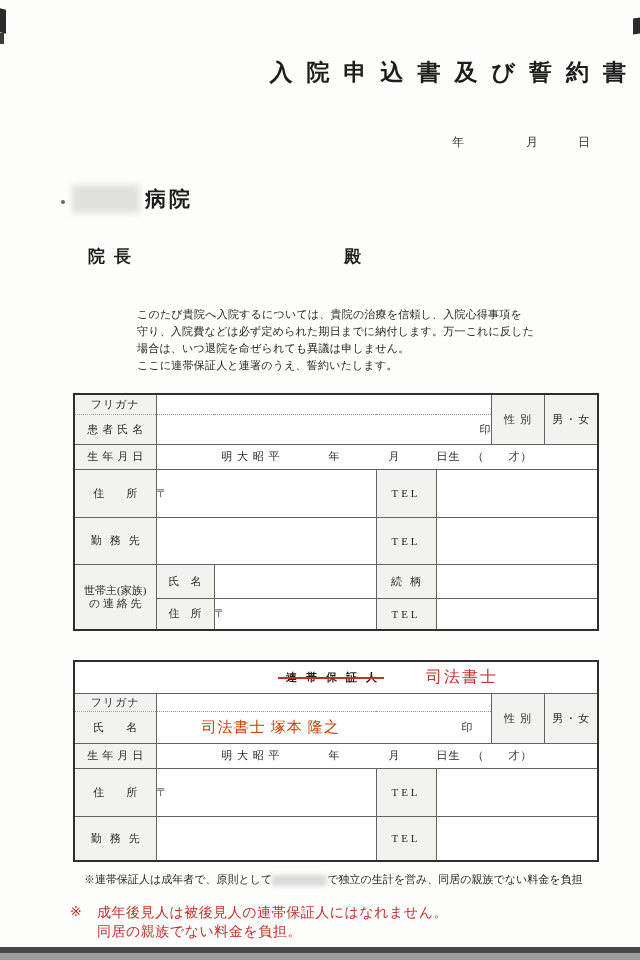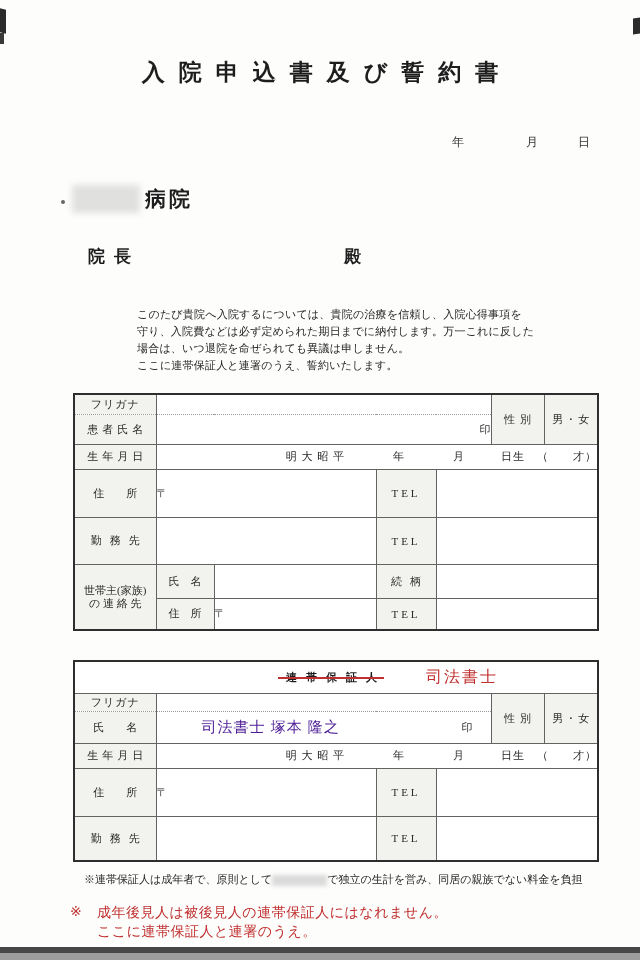--- a/index.html
+++ b/index.html
@@ -7,21 +7,21 @@
         font-family:"Liberation Serif","DejaVu Serif",serif;color:#222;}
 
   
   .mark-l1{position:absolute;left:0;top:9px;width:6px;height:24px;background:#2b2b2b;transform:skewY(12deg);}
   .mark-l2{position:absolute;left:0;top:33px;width:4px;height:11px;background:#3a3a3a;}
   .mark-r{position:absolute;right:0;top:18px;width:7px;height:16px;background:#2b2b2b;transform:skewY(-10deg);}
   .bottom-dark{position:absolute;left:0;right:0;top:947px;height:6px;background:#474747;}
   .bottom-gray{position:absolute;left:0;right:0;top:953px;height:7px;background:#9c9c9c;}
 
   
-  .title{position:absolute;top:57px;left:0;right:0;text-align:center;font-size:23px;font-weight:bold;
+  .title{position:absolute;top:57px;left:0;right:0;text-align:right;font-size:23px;font-weight:bold;
          letter-spacing:14px;text-indent:14px;color:#1d1d1d;}
   .date-line span{position:absolute;top:134px;font-size:12px;color:#333;}
   .d-year{left:452px;} .d-month{left:526px;} .d-day{left:578px;}
 
   .hosp-dot{position:absolute;left:61px;top:200px;width:4px;height:4px;border-radius:50%;background:#666;}
   .hosp-blur{position:absolute;left:72px;top:185px;width:68px;height:28px;background:#e0e0df;filter:blur(3px);}
   .hosp-suffix{position:absolute;left:145px;top:185px;font-size:21px;font-weight:bold;letter-spacing:3px;color:#1d1d1d;}
 
   .director{position:absolute;left:88px;top:245px;font-size:17px;font-weight:bold;letter-spacing:9px;color:#1d1d1d;}
   .dono{position:absolute;left:344px;top:245px;font-size:17px;font-weight:bold;color:#1d1d1d;}
@@ -33,34 +33,34 @@
   table.form-table{position:absolute;left:73px;width:524px;border-collapse:collapse;table-layout:fixed;
                    border:2px solid #2e2e2e;background:#fff;}
   .form-table td{border:1px solid #636363;padding:0;font-size:11px;color:#2a2a2a;vertical-align:middle;
                  overflow:hidden;white-space:nowrap;}
   .lbl{background:#f2f2ee;text-align:center;}
   .furi{font-size:9px;letter-spacing:1px;color:#3a3a3a;}
   .dotted{border-bottom:1px dotted #999 !important;margin-left:20px;}
   .dotted-top{border-top:1px dotted #999 !important;}
   .seal-cell{text-align:right;padding-right:18px;}
   .seal{font-size:11px;color:#333;}
-  .birth{text-align:right;padding-left:26px;letter-spacing:1px;font-size:11px;}
+  .birth{text-align:center;padding-left:26px;letter-spacing:1px;font-size:11px;}
   .addr{vertical-align:top;text-align:left;padding:3px 0 0 6px;font-size:10px;}
   .tel{letter-spacing:3px;font-size:10.5px;margin-top:36px;}
   .fam{font-size:10px;line-height:13px;}
   .ls4{letter-spacing:4px;text-indent:4px;} .ls5{letter-spacing:5px;text-indent:5px;}
   .ls8{letter-spacing:8px;text-indent:8px;} .ls2{letter-spacing:2px;text-indent:2px;}
 
   .g-header{position:relative;text-align:center;font-size:17px;font-weight:bold;background:#fff;}
   .strike{position:relative;letter-spacing:9px;text-indent:9px;color:#1d1d1d;}
   .strike::before{content:"";position:absolute;left:-8px;right:2px;top:54%;height:2px;background:#c03030;}
   .annot{position:absolute;left:351px;top:50%;transform:translateY(-50%);color:#c03030;font-weight:normal;
          letter-spacing:2px;font-size:16px;font-family:"Liberation Sans","DejaVu Sans",sans-serif;}
   .name-cell{position:relative;}
-  .red-name{position:absolute;left:45px;top:50%;transform:translateY(-50%);color:#4c1d95;font-size:15px;
+  .red-name{position:absolute;left:45px;top:50%;transform:translateY(-50%);color:#c2410c;font-size:15px;
             letter-spacing:1px;font-family:"Liberation Sans","DejaVu Sans",sans-serif;}
   .name-seal{position:absolute;right:18px;top:50%;transform:translateY(-50%);font-size:11px;color:#333;}
 
   
   .fn-black{position:absolute;left:84px;top:872px;width:512px;font-size:11px;line-height:15px;color:#1f1f1f;}
   .fn-black .l2{padding-left:12px;}
   .blur-inline{display:inline-block;width:55px;height:11px;background:#dadada;filter:blur(2px);vertical-align:middle;}
   .fn-red-mark{position:absolute;left:70px;top:903px;font-size:14px;color:#c03030;
                font-family:"Liberation Sans","DejaVu Sans",sans-serif;}
   .fn-red{position:absolute;left:97px;top:903px;font-size:14px;line-height:19px;color:#c03030;
@@ -209,16 +209,16 @@
     </tr>
   </tbody>
     </table>
 
   <div class="fn-black">
     <div><span>※連帯保証人は成年者で、原則として</span><span class="blur-inline"></span><span>で独立の生計を営み、同居の親族でない料金を負担</span></div>
   </div>
   <div class="fn-red-mark">※</div>
   <div class="fn-red">
     <div>成年後見人は被後見人の連帯保証人にはなれません。</div>
-    <div>ここに連帯保証人と連署のうえ。</div>
+    <div>同居の親族でない料金を負担。</div>
   </div>
 
 </div>
 
 </body></html>

